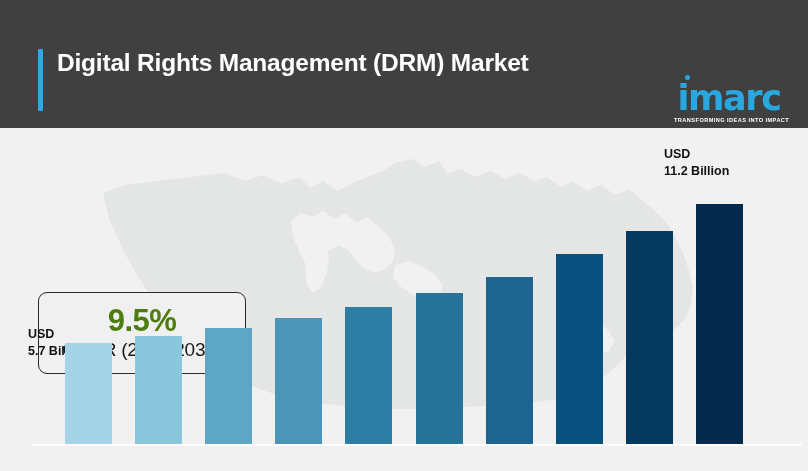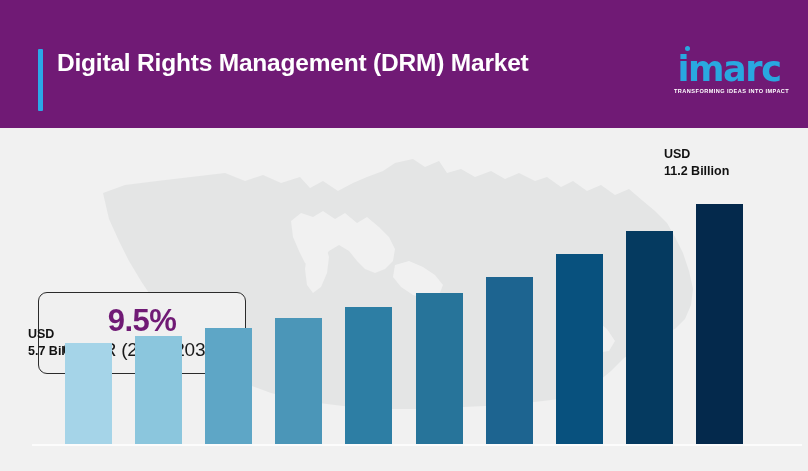--- a/index.html
+++ b/index.html
@@ -20,21 +20,21 @@
     background: #f1f1f1;
     overflow: hidden;
   }
 
   
   #header {
     position: absolute;
     left: 0; top: 0;
     width: 808px;
     height: 128px;
-    background: #701a75;
+    background: #404040;
   }
   #title-accent {
     position: absolute;
     left: 38px; top: 49px;
     width: 5px;
     height: 62px;
     background: #2aa8e8;
     border-radius: 1px;
   }
   #title-block {
@@ -60,20 +60,21 @@
     text-align: center;
   }
   #logo-word {
     position: relative;
     color: #29a8e0;
     font-size: 35px;
     font-weight: bold;
     letter-spacing: -1.4px;
     line-height: 34px;
     font-family: "DejaVu Sans", sans-serif;
+    margin-top: 29px;
   }
   #logo-dot {
     position: absolute;
     left: 11px;
     top: -6px;
     width: 5px; height: 5px;
     border-radius: 50%;
     background: #29a8e0;
   }
   #logo-tagline {
@@ -113,21 +114,21 @@
     background: #f0f0f0;
     border: 1.6px solid #2b2b2b;
     border-radius: 9px;
     box-sizing: border-box;
     display: flex;
     flex-direction: column;
     align-items: center;
     justify-content: center;
   }
   #cagr-value {
-    color: #701a75;
+    color: #4d7c0f;
     font-size: 31px;
     font-weight: bold;
     line-height: 34px;
     letter-spacing: -0.5px;
     text-align: center;
   }
   #cagr-label {
     color: #1a1a1a;
     font-size: 19px;
     line-height: 24px;

